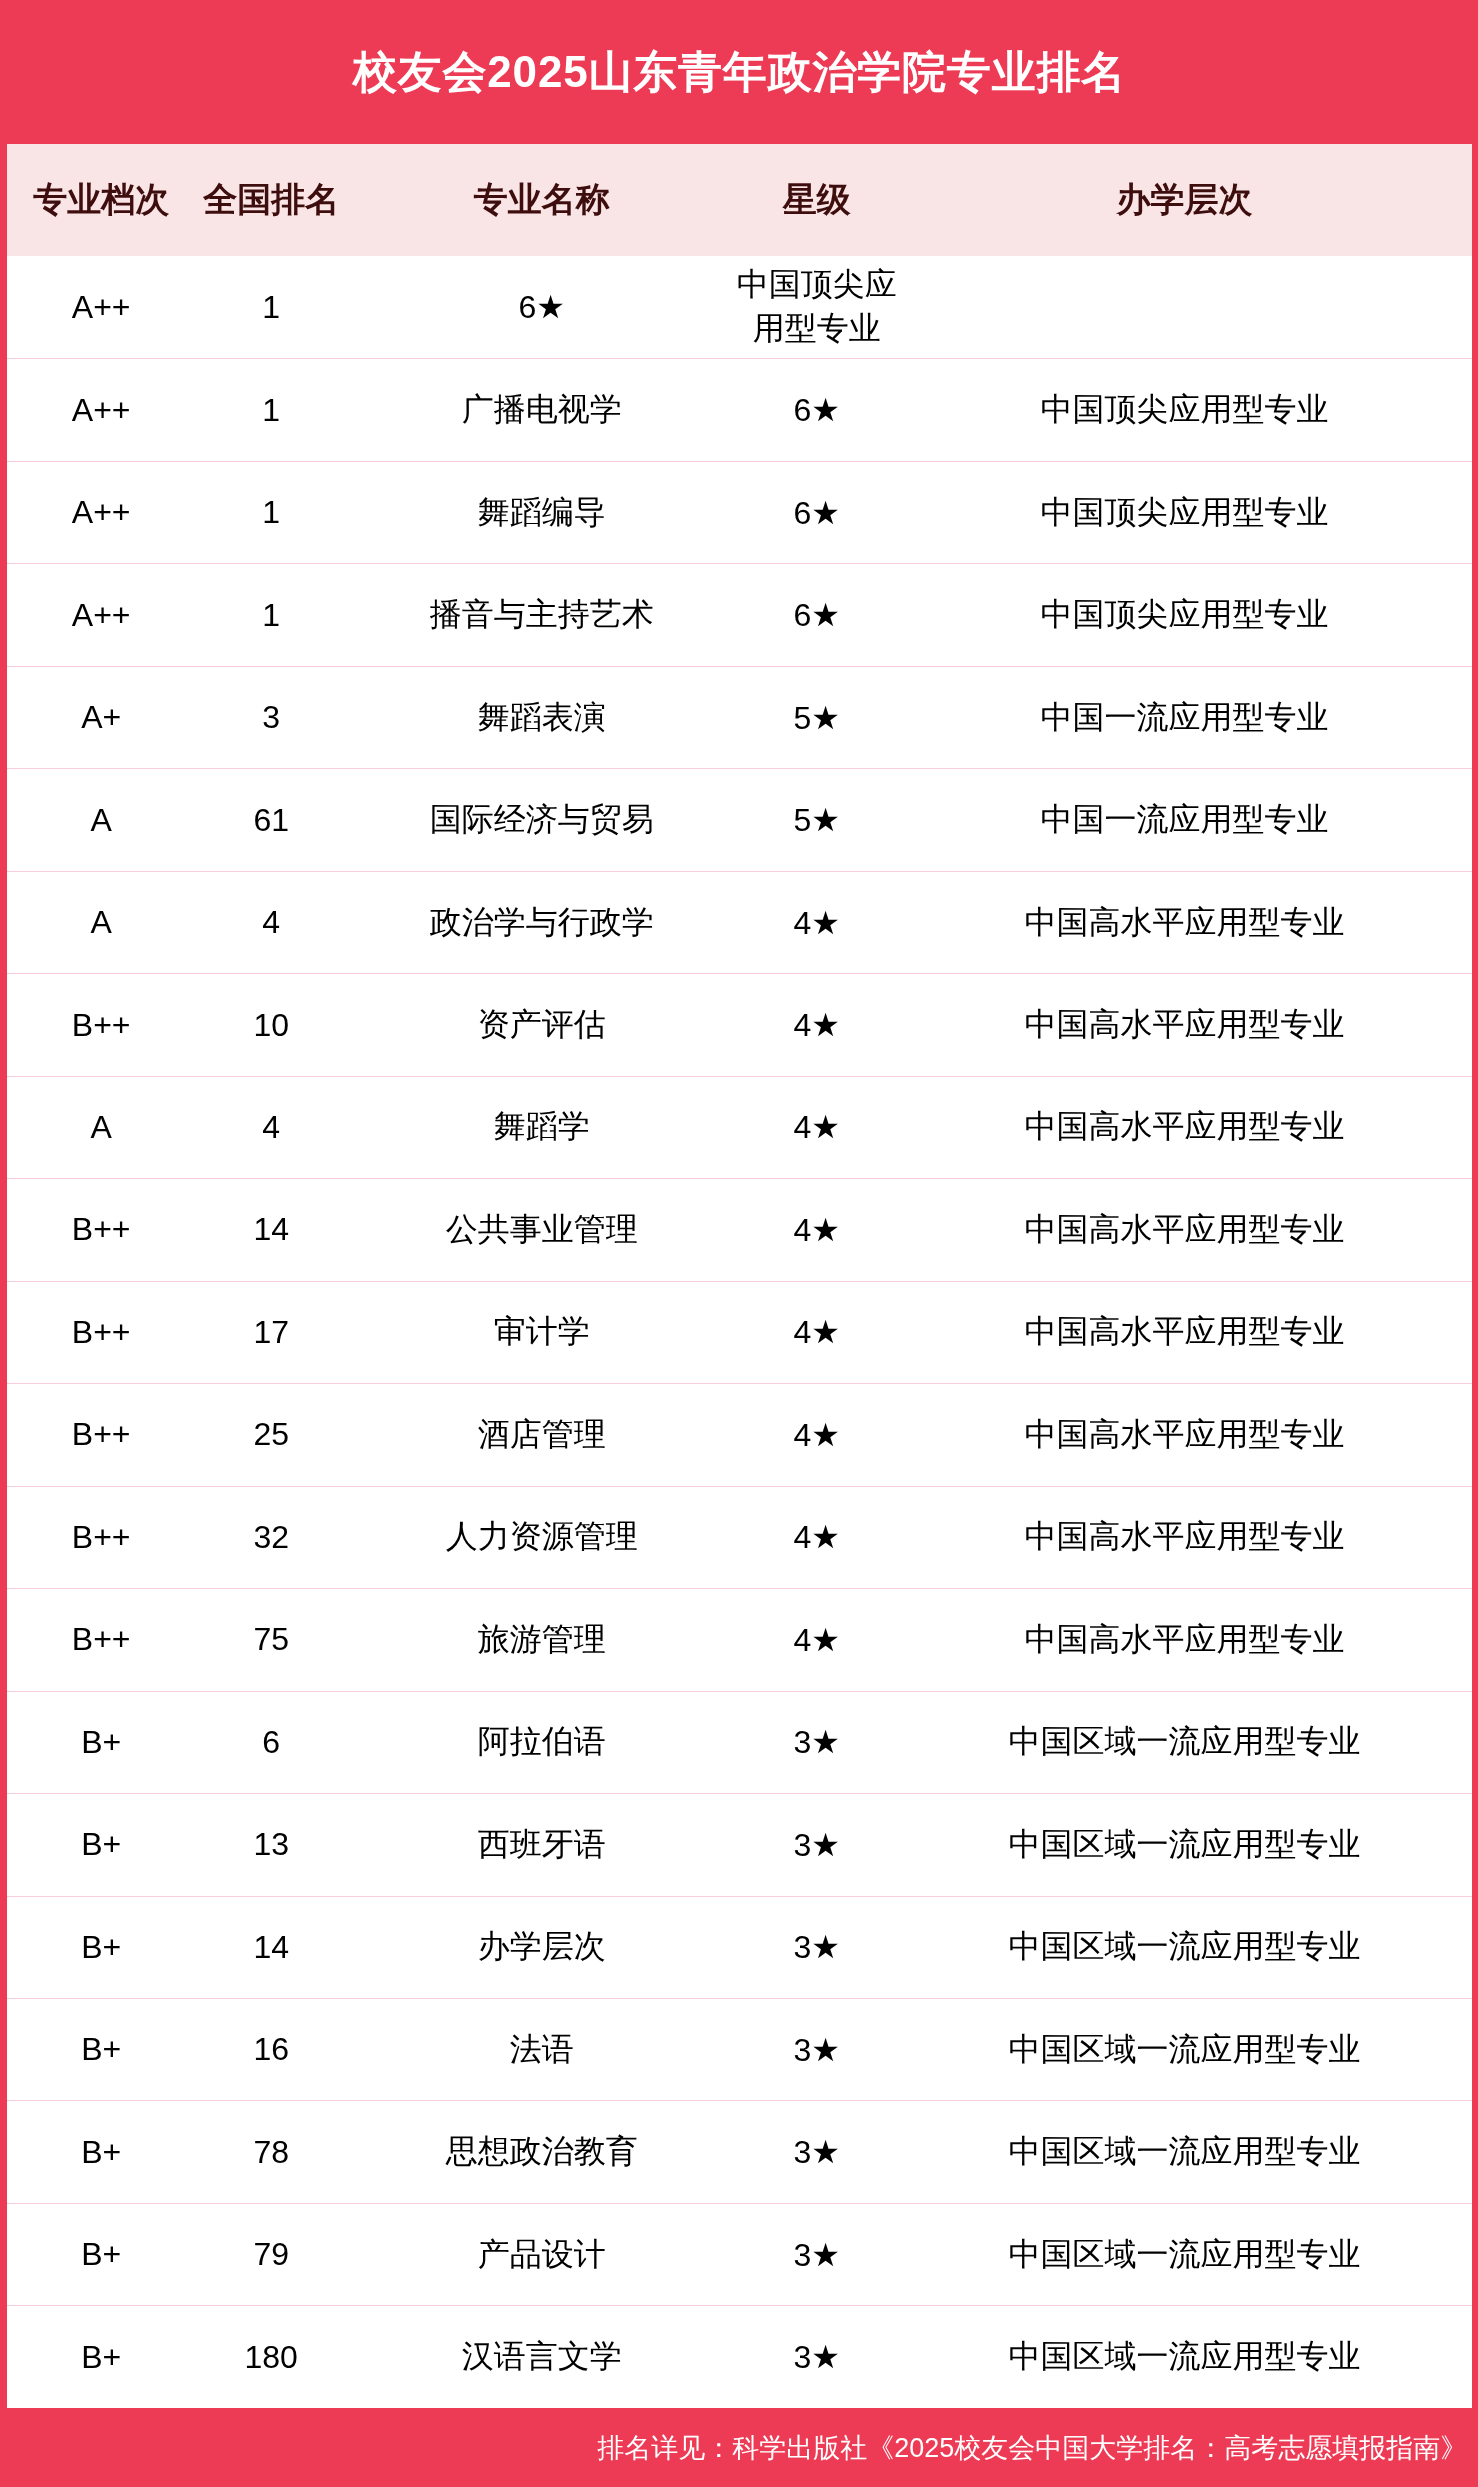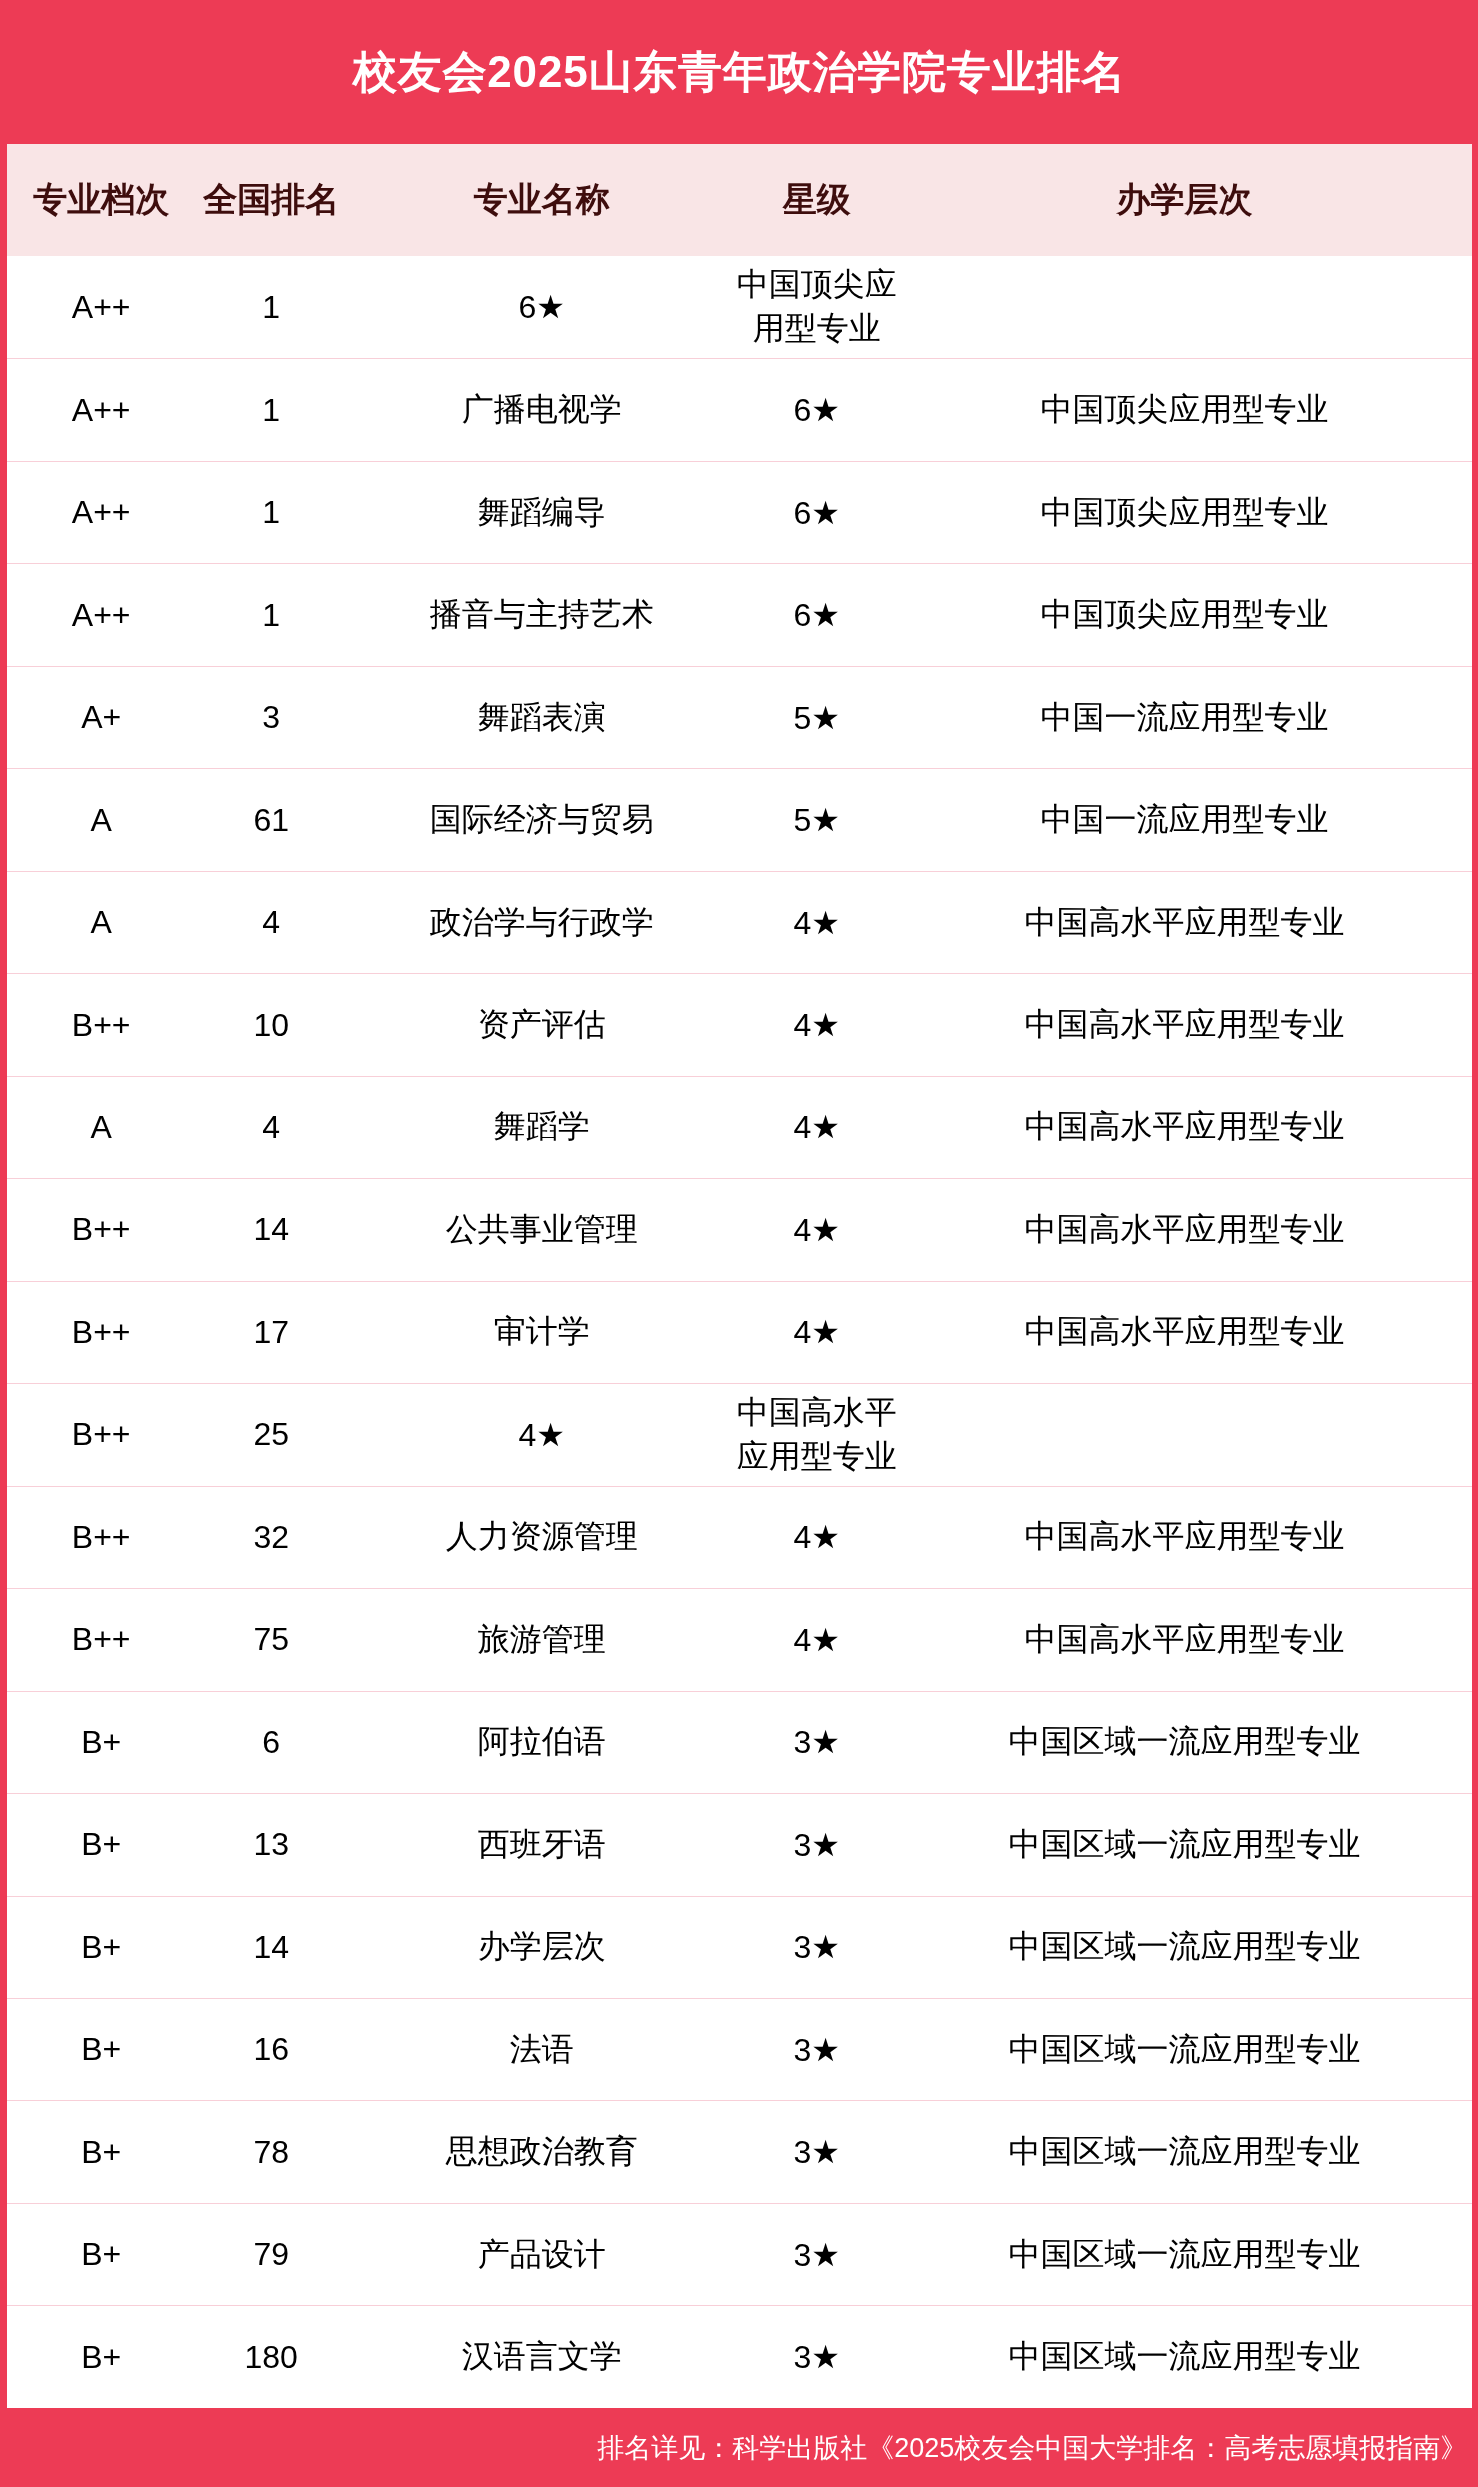--- a/index.html
+++ b/index.html
@@ -180,20 +180,21 @@
         <div class="grid-row row">
           <div class="cell">B++</div>
           <div class="cell">17</div>
           <div class="cell">审计学</div>
           <div class="cell">4★</div>
           <div class="cell">中国高水平应用型专业</div>
         </div>
         <div class="grid-row row">
           <div class="cell">B++</div>
           <div class="cell">25</div>
+          <div class="cell">酒店管理</div>
           <div class="cell">4★</div>
           <div class="cell">中国高水平应用型专业</div>
         </div>
         <div class="grid-row row">
           <div class="cell">B++</div>
           <div class="cell">32</div>
           <div class="cell">人力资源管理</div>
           <div class="cell">4★</div>
           <div class="cell">中国高水平应用型专业</div>
         </div>

